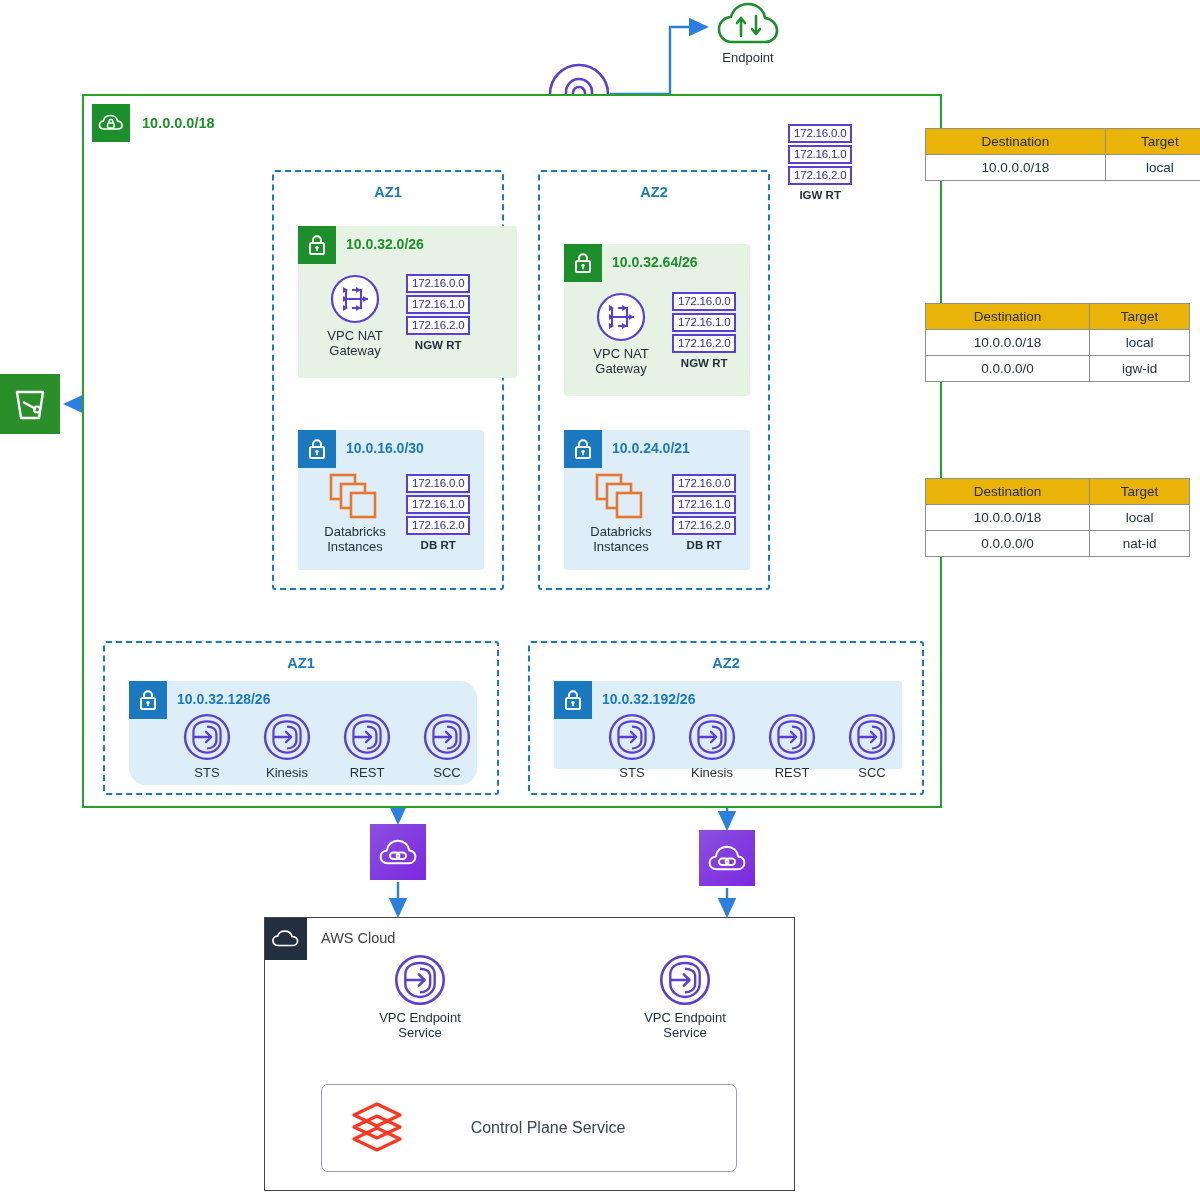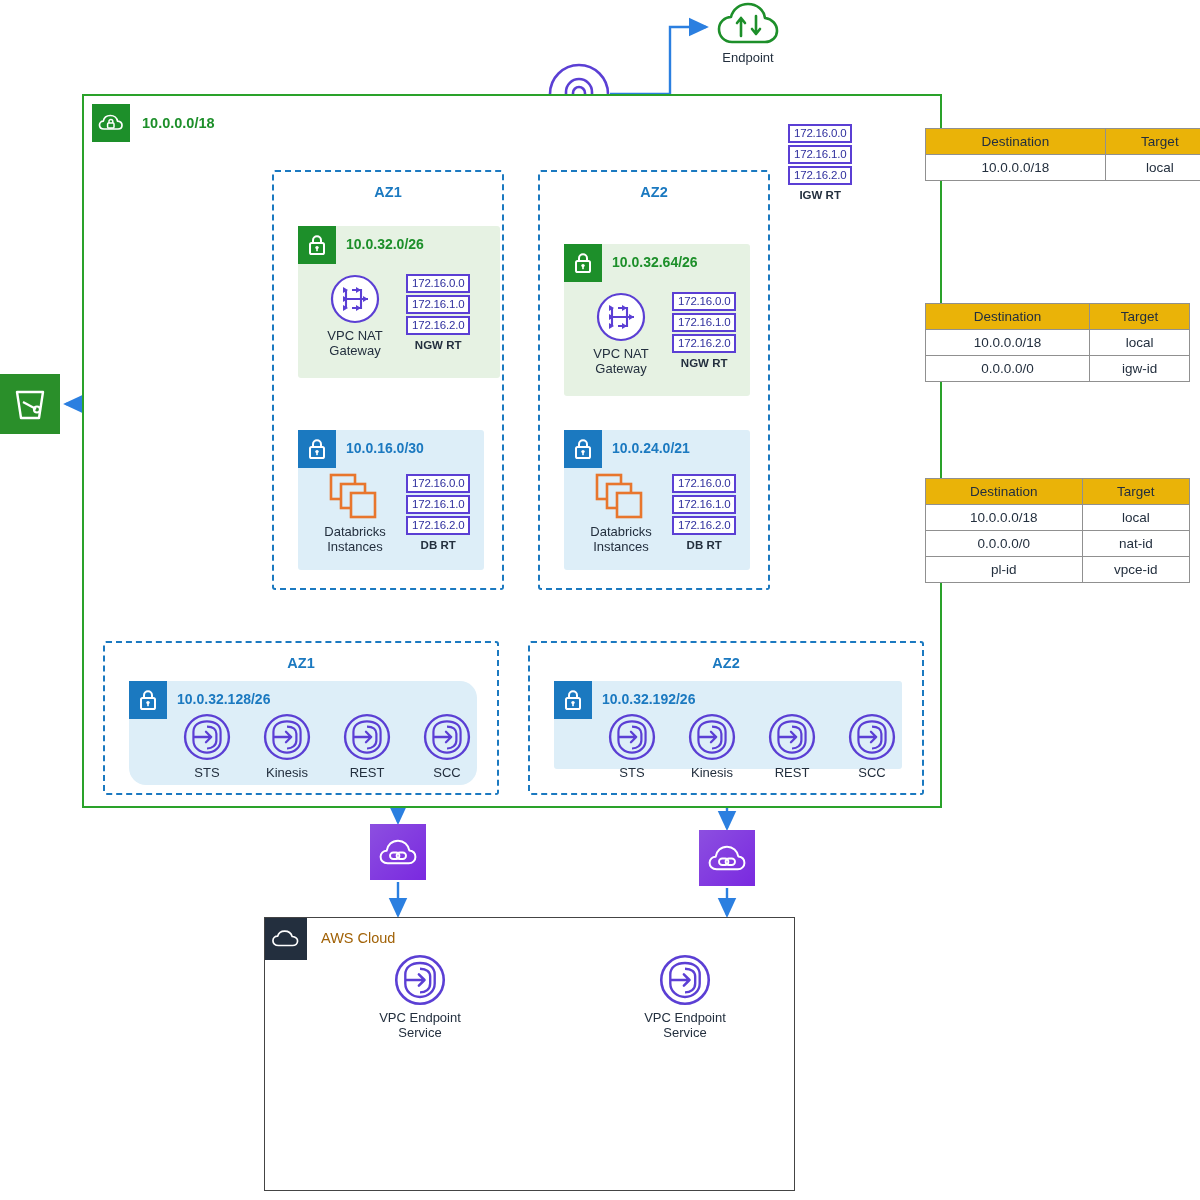--- a/index.html
+++ b/index.html
@@ -42,21 +42,21 @@
   .rt .rtlab{margin-top:2px;font-size:11.5px;font-weight:700;color:#232f3e;}
 
   
   .rtable{position:absolute;border-collapse:collapse;background:#fff;font-size:13.5px;}
   .rtable td,.rtable th{border:1px solid #909090;text-align:center;padding:5px 4px;font-weight:400;}
   .rtable th{background:#eab308;font-weight:400;}
 
   
   .awscloud{border:1.5px solid #444;background:#fff;}
   .aws-badge{width:42px;height:42px;background:#232f3e;display:flex;align-items:center;justify-content:center;}
-  .aws-label{position:absolute;left:56px;top:12px;font-size:14.5px;color:#a16207;}
+  .aws-label{position:absolute;left:56px;top:12px;font-size:14.5px;color:#404040;}
   .cps{position:absolute;border:1.5px solid #9aa0a6;border-radius:7px;background:#fff;
        display:flex;align-items:center;}
   .cps .cps-txt{font-size:16px;color:#3b4452;}
 
   
   .plink{position:absolute;width:56px;height:56px;
          background:linear-gradient(135deg,#8c4fe0 0%,#7a29e0 100%);
          display:flex;align-items:center;justify-content:center;}
 
   
@@ -163,21 +163,21 @@
   <div class="rt" style="left:788px;top:124px;">
     <div class="chip">172.16.0.0</div>
     <div class="chip">172.16.1.0</div>
     <div class="chip">172.16.2.0</div>
     <div class="rtlab">IGW RT</div>
   </div>
 
   <div class="abs az" style="left:272px;top:170px;width:232px;height:420px;">
     <div class="az-title">AZ1</div>
 
-    <div class="subnet public" style="left:24px;top:54px;width:202px;height:152px;">
+    <div class="subnet public" style="left:24px;top:54px;width:186px;height:152px;padding-left:33px;">
       <div class="sub-badge green">
         <svg width="24" height="24" viewBox="0 0 24 24">
           <rect x="5" y="10" width="14" height="11" rx="1.6" fill="none" stroke="#fff" stroke-width="2"></rect>
           <path d="M8,10 L8,7.2 A4,4 0 0 1 16,7.2 L16,10" fill="none" stroke="#fff" stroke-width="2"></path>
           <circle cx="12" cy="14.6" r="1.7" fill="#fff"></circle>
           <rect x="11.2" y="14.6" width="1.6" height="3.6" fill="#fff"></rect>
         </svg>
       </div>
       <div class="sub-cidr green">10.0.32.0/26</div>
       <div class="node" style="left:16px;top:48px;width:82px;">
@@ -439,24 +439,20 @@
       <th>Target</th>
     </tr>
     <tr>
       <td>10.0.0.0/18</td>
       <td>local</td>
     </tr>
     <tr>
       <td>0.0.0.0/0</td>
       <td>nat-id</td>
     </tr>
-    <tr>
-      <td>pl-id</td>
-      <td>vpce-id</td>
-    </tr>
   </tbody>
     </table>
 
   <div class="plink" style="left:370px;top:824px;">
     <svg width="38" height="32" viewBox="0 0 40 34">
       <path d="M9,29 C4,29 1.5,25.6 1.5,22 C1.5,18.3 4.6,15.6 8,15.6 C8.8,9.6 13.6,5 20,5 C26.3,5 31,9.4 32,15.3 C36,15.8 38.5,18.6 38.5,22.2 C38.5,25.9 35.6,29 31.5,29 Z" fill="none" stroke="#fff" stroke-width="2.1" stroke-linejoin="round"></path>
       <rect x="11.5" y="17.5" width="10" height="7" rx="3.5" fill="none" stroke="#fff" stroke-width="2"></rect>
       <rect x="18.5" y="17.5" width="10" height="7" rx="3.5" fill="none" stroke="#fff" stroke-width="2"></rect>
     </svg>
   </div>
@@ -491,15 +487,25 @@
       <svg width="52" height="52" viewBox="0 0 46 46">
         <circle cx="23" cy="23" r="21" fill="none" stroke="#5b3fd4" stroke-width="2.3"></circle>
         <path d="M23,8 C31,8 36,12 36,18 L36,26 C36,33 30,38 23,38 C16,38 10,33 10,26 L10,18 C10,12 15,8 23,8 Z" fill="none" stroke="#5b3fd4" stroke-width="2.1"></path>
         <path d="M23,13 C29,13 32,16 32,20 L32,26 C32,31 28,34 23,34" fill="none" stroke="#5b3fd4" stroke-width="2.1"></path>
         <path d="M11,23 L27,23 M27,23 L22,18 M27,23 L22,28" fill="none" stroke="#5b3fd4" stroke-width="2.2" stroke-linecap="round"></path>
       </svg>
       <div class="cap">VPC Endpoint
 Service</div>
     </div>
 
+    <div class="cps" style="left:56px;top:166px;width:414px;height:86px;">
+      <svg width="62" height="62" viewBox="0 0 62 62" style="margin-left:24px;flex:none;">
+        <g fill="none" stroke="#ff3621" stroke-width="3.2" stroke-linejoin="round">
+          <path d="M8,18 L31,7 L54,18 L31,29 Z"></path>
+          <path d="M8,30 L31,19 L54,30 L31,41 Z"></path>
+          <path d="M8,42 L31,31 L54,42 L31,53 Z"></path>
+        </g>
+      </svg>
+      <div class="cps-txt" style="flex:1;text-align:center;margin-right:48px;">Control Plane Service</div>
+    </div>
   </div>
 
 </div>
 
 </body></html>

